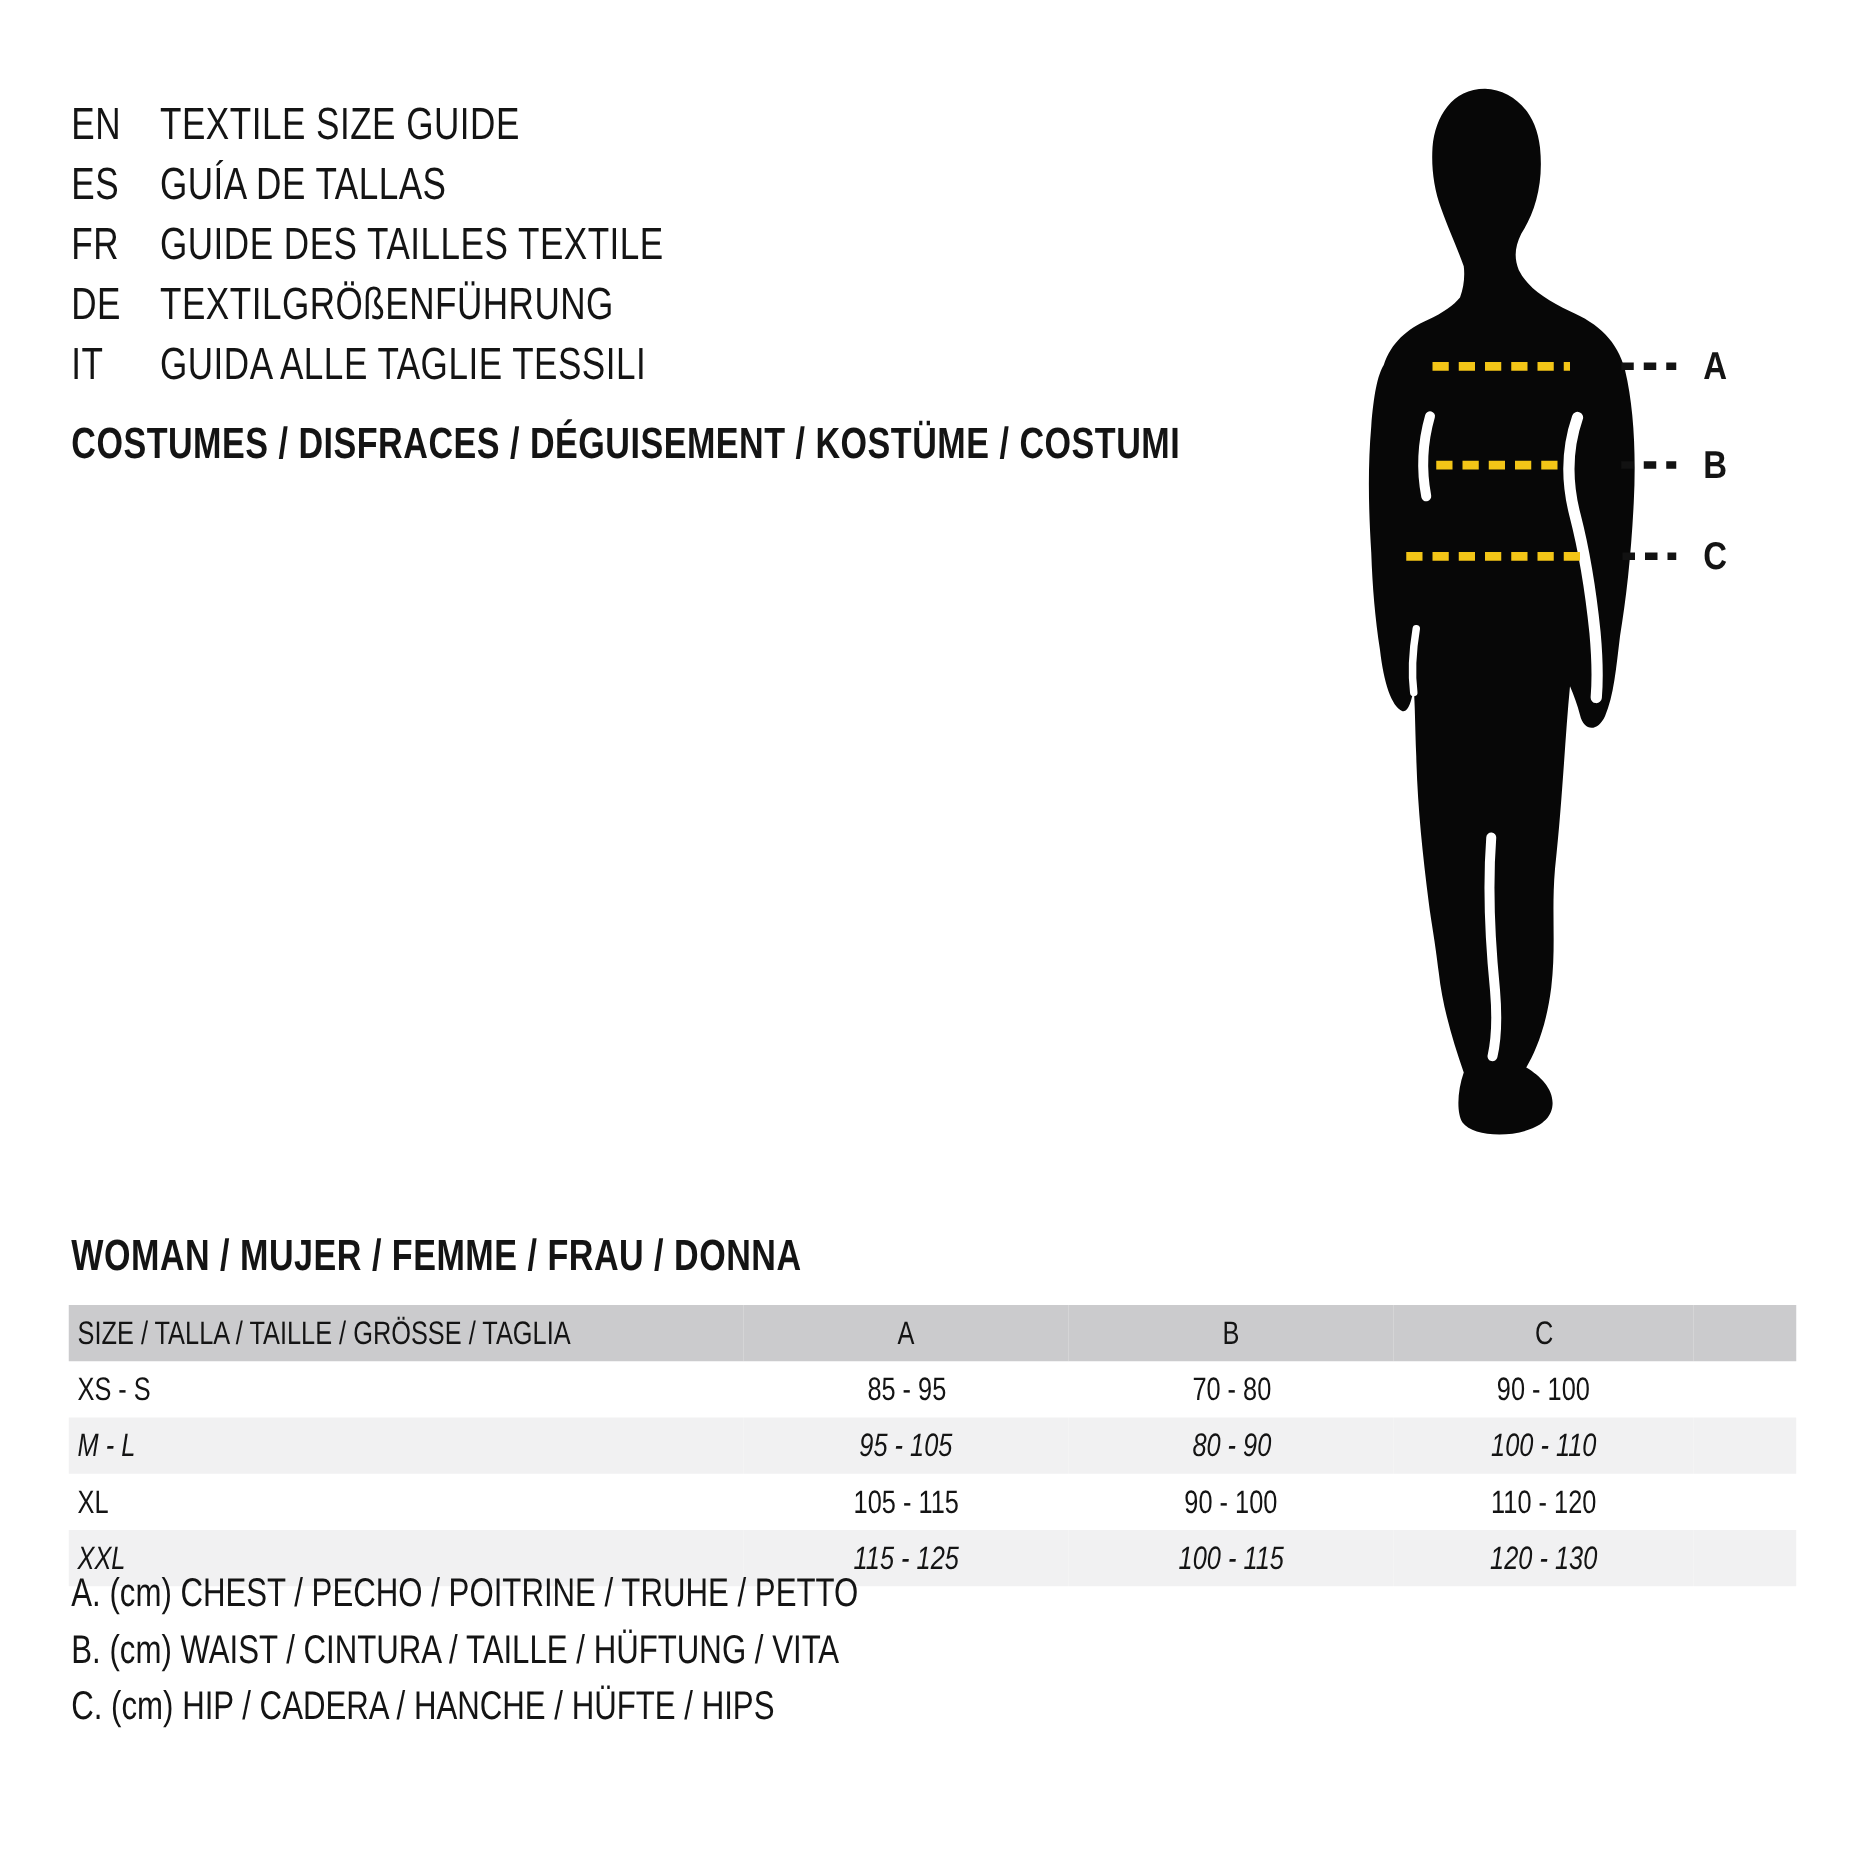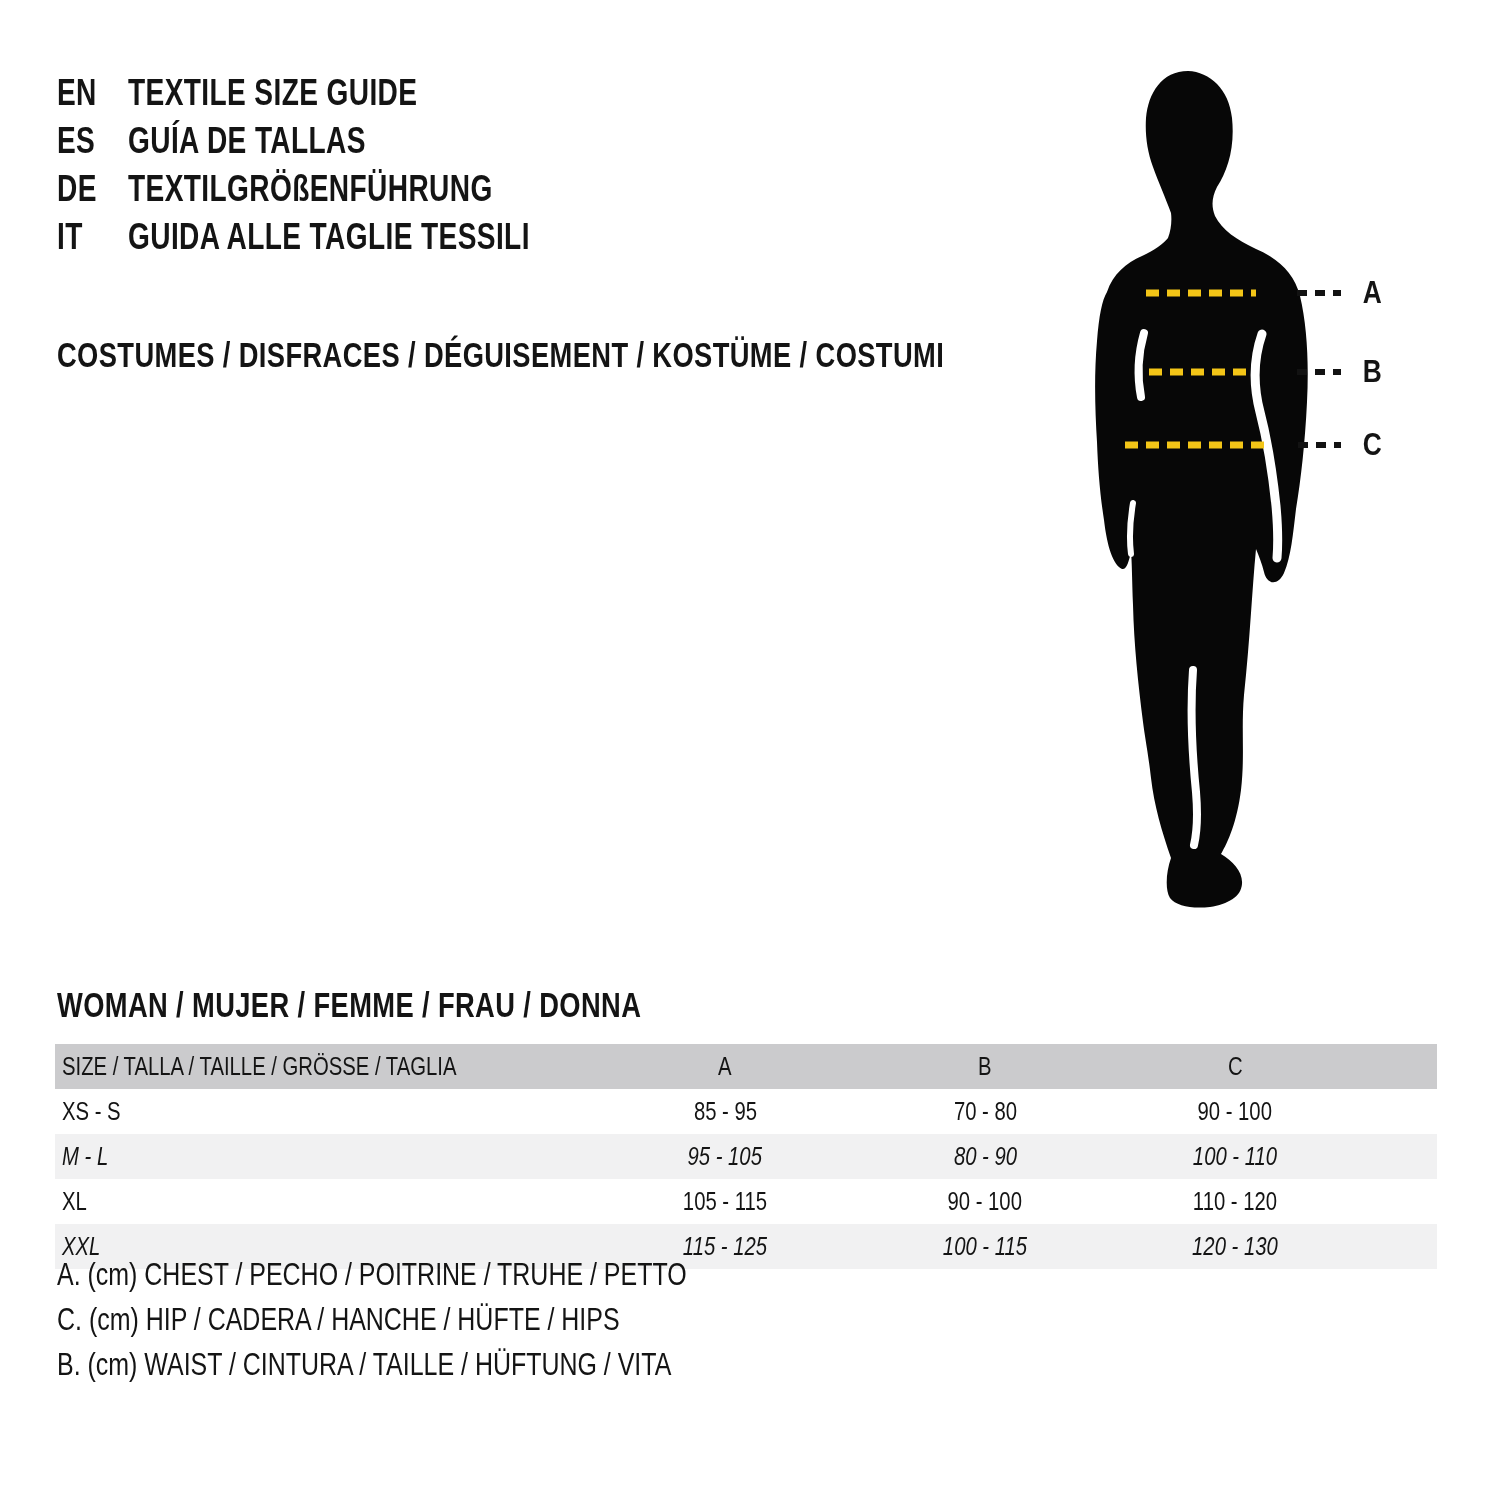--- a/index.html
+++ b/index.html
@@ -19,21 +19,21 @@
     color: var(--text);
   }
   .canvas { position:relative; width:1501px; height:1500px; overflow:hidden; }
 
   
   .cond  { display:inline-block; transform:scaleX(0.78); transform-origin:0 50%; white-space:nowrap; }
   .condc { display:inline-block; transform:scaleX(0.78); transform-origin:50% 50%; white-space:nowrap; }
 
   
   .lang-list { position:absolute; left:57px; top:72px; }
-  .lang-row  { height:48px; display:flex; align-items:flex-start; font-size:36px; font-weight:700; letter-spacing:0.5px; }
+  .lang-row  { height:48px; display:flex; align-items:flex-end; font-size:36px; font-weight:400; letter-spacing:0.5px; }
   .lang-code { width:71px; flex:0 0 71px; }
 
   
   .category { position:absolute; left:57px; top:337px; font-size:35px; line-height:36px; font-weight:700; letter-spacing:0.5px; }
 
   
   .figure-svg { position:absolute; left:1040px; top:60px; width:320px; height:900px; }
   .silhouette { fill: var(--silhouette-black); }
   .bodygap { stroke: var(--background); fill:none; stroke-linecap:round; }
   .yline { stroke: var(--measure-line-yellow); stroke-width:7; stroke-dasharray:13 8; fill:none; }
@@ -61,20 +61,24 @@
 <div class="canvas">
 
   <section class="lang-list">
     <div class="lang-row">
       <span class="lang-code"><span class="cond">EN</span></span>
       <span class="cond">TEXTILE SIZE GUIDE</span>
     </div>
     <div class="lang-row">
       <span class="lang-code"><span class="cond">ES</span></span>
       <span class="cond">GUÍA DE TALLAS</span>
+    </div>
+    <div class="lang-row">
+      <span class="lang-code"><span class="cond">FR</span></span>
+      <span class="cond">GUIDE DES TAILLES TEXTILE</span>
     </div>
     <div class="lang-row">
       <span class="lang-code"><span class="cond">DE</span></span>
       <span class="cond">TEXTILGRÖßENFÜHRUNG</span>
     </div>
     <div class="lang-row">
       <span class="lang-code"><span class="cond">IT</span></span>
       <span class="cond">GUIDA ALLE TAGLIE TESSILI</span>
     </div>
   </section>
@@ -191,20 +195,20 @@
         <td></td>
       </tr>
     </tbody>
   </table>
 
   <div class="notes">
     <div class="note-row">
       <span class="cond">A. (cm) CHEST / PECHO / POITRINE / TRUHE / PETTO</span>
     </div>
     <div class="note-row">
+      <span class="cond">B. (cm) WAIST / CINTURA / TAILLE / HÜFTUNG / VITA</span>
+    </div>
+    <div class="note-row">
       <span class="cond">C. (cm) HIP / CADERA / HANCHE / HÜFTE / HIPS</span>
     </div>
-    <div class="note-row">
-      <span class="cond">B. (cm) WAIST / CINTURA / TAILLE / HÜFTUNG / VITA</span>
-    </div>
   </div>
 
 </div>
 
 </body></html>

